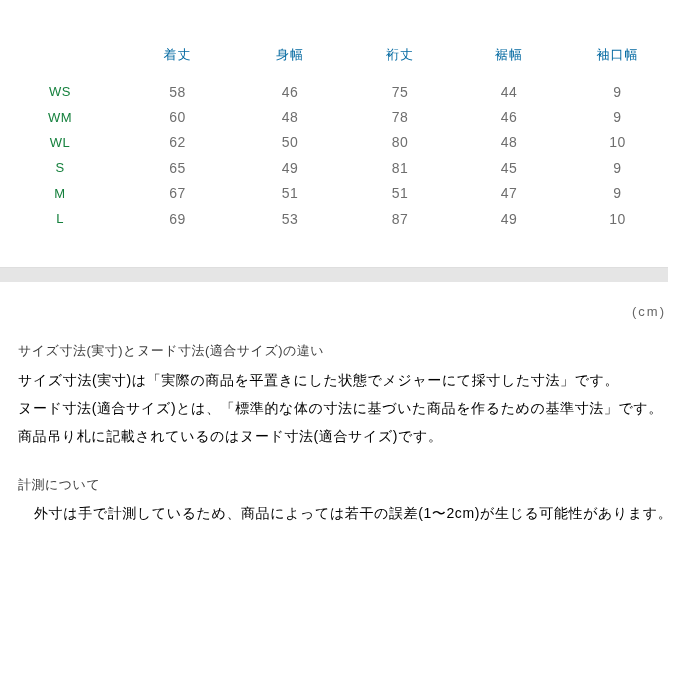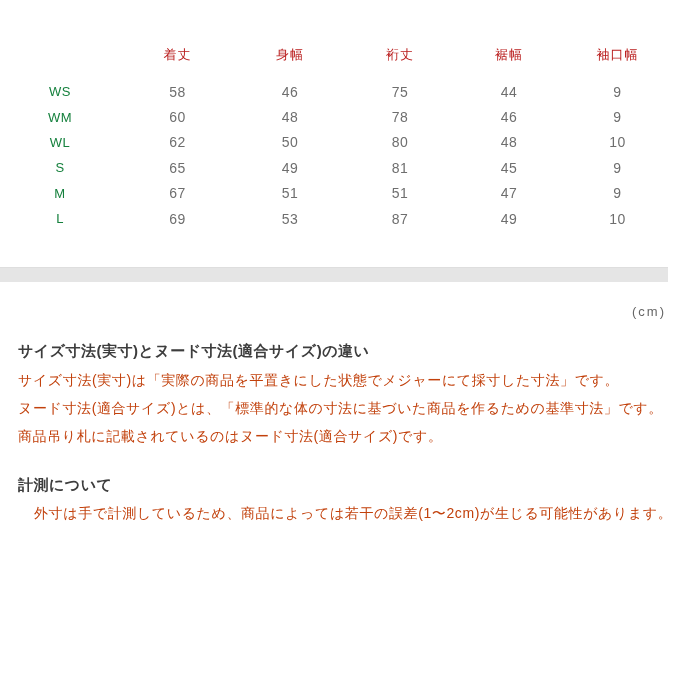--- a/index.html
+++ b/index.html
@@ -27,21 +27,21 @@
   .size-table col.c0 { width: 120px; }
   .size-table col.c1 { width: 115px; }
   .size-table col.c2 { width: 110px; }
   .size-table col.c3 { width: 110px; }
   .size-table col.c4 { width: 108px; }
   .size-table col.c5 { width: 109px; }
 
   .size-table th {
     font-weight: normal;
     font-size: 13px;
-    color: #b91c1c;
+    color: #0369a1;
     letter-spacing: 1px;
     text-align: center;
     vertical-align: middle;
     height: 28px;
     padding: 0 0 10px 0;
   }
   .size-table td {
     font-size: 14px;
     color: #6e6e6e;
     text-align: center;
@@ -75,33 +75,33 @@
     right: 14px;
     font-size: 13px;
     color: #666666;
     letter-spacing: 2px;
   }
 
   
   .sec-heading {
     position: absolute;
     left: 18px;
-    font-size: 15px;
+    font-size: 13px;
     line-height: 16px;
-    font-weight: bold;
+    font-weight: normal;
     color: #3d3d3d;
     letter-spacing: 0.5px;
     white-space: nowrap;
   }
   .sec-body {
     position: absolute;
     left: 18px;
     font-size: 14px;
     line-height: 28px;
-    color: #c2410c;
+    color: #000000;
     letter-spacing: 0.6px;
   }
   .sec-body div { white-space: nowrap; }
 
   #heading1 { top: 343px; }
   #para1    { top: 366px; }
   #heading2 { top: 477px; }
   #para2    { top: 499px; margin-left: 16px; }
 </style>
 </head>

